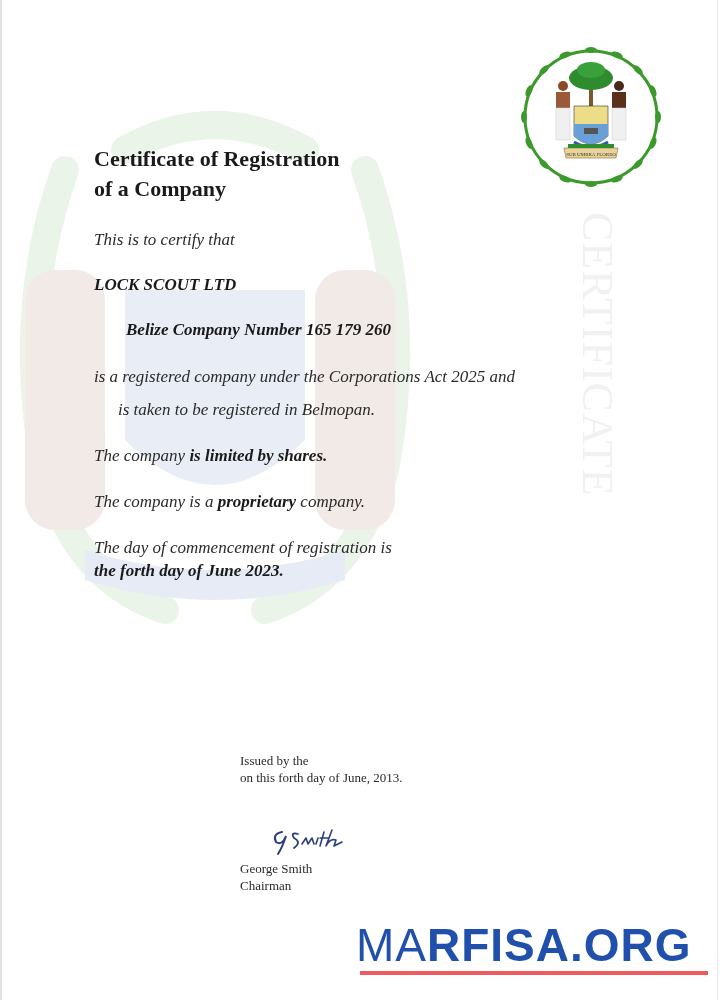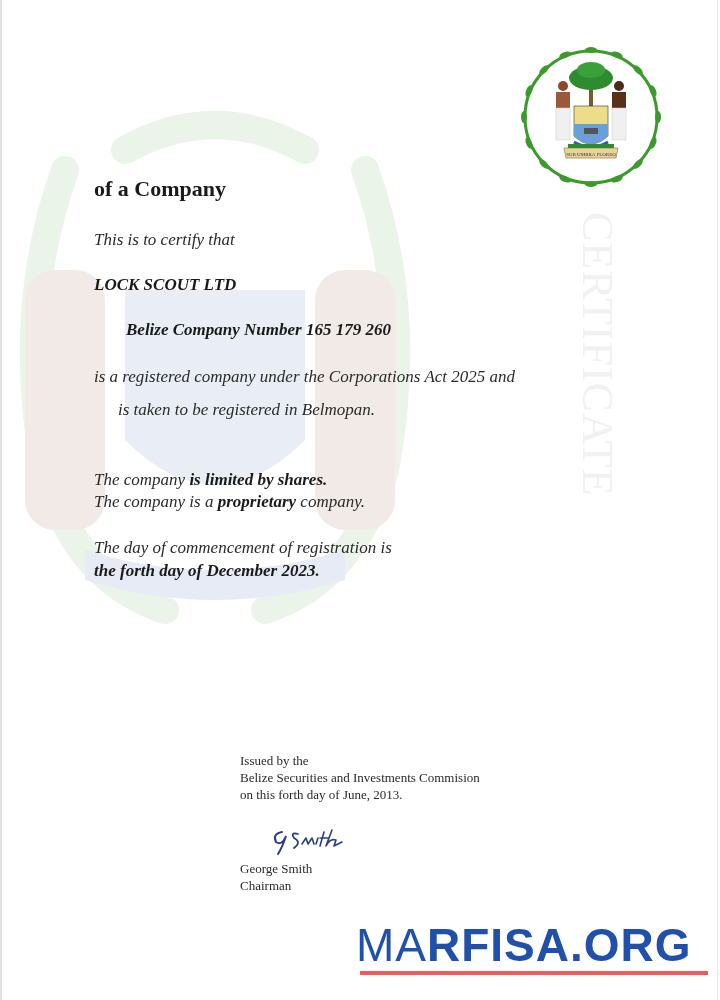--- a/index.html
+++ b/index.html
@@ -101,37 +101,36 @@
   <path d="M56 80 L90 80 L90 92 Q73 108 56 92 Z" fill="#6aa0d8"></path>
   <rect x="66" y="84" width="14" height="6" fill="#555"></rect>
   <path d="M56 98 Q73 108 90 98" fill="none" stroke="#2a5cb0" stroke-width="3"></path>
 
   <path d="M46 104 L100 104 L98 114 L48 114 Z" fill="#e8d49a" stroke="#8a6a2a" stroke-width="0.6"></path>
   <text x="73" y="112" text-anchor="middle" font-size="5" fill="#333" font-family="Liberation Serif, serif">SUB UMBRA FLOREO</text>
   <rect x="50" y="100" width="46" height="4" fill="#2e8b2e"></rect>
 </svg>
 
 <h1 class="title">
-  <br>
+  <span>Certificate of Registration</span><br>
   <span>of a Company</span>
 </h1>
 
 <p class="line" style="top:229px;">This is to certify that</p>
 <p class="line bold" style="top:274px;">LOCK SCOUT LTD</p>
 <p class="line bold" style="top:319px;margin-left:32px;">Belize Company Number 165 179 260</p>
 <p class="line" style="top:366px;">is a registered company under the Corporations Act 2025 and</p>
 <p class="line" style="top:399px;margin-left:24px;">is taken to be registered in Belmopan.</p>
-<p class="line" style="top:469px;text-align:right;"><span>The company </span><span class="bold">is limited by shares.</span></p>
+<p class="line" style="top:445px;text-align:right;"><span>The company </span><span class="bold">is limited by shares.</span></p>
 <p class="line" style="top:491px;"><span>The company is a </span><span class="bold">proprietary</span><span> company.</span></p>
 <p class="line" style="top:537px;">The day of commencement of registration is</p>
-<p class="line bold" style="top:560px;">the forth day of December 2023.</p>
+<p class="line bold" style="top:560px;">the forth day of June 2023.</p>
 
 <div class="issued">
   <div>Issued by the</div>
-  <div>Belize Securities and Investments Commision</div>
   <div>on this forth day of June, 2013.</div>
 </div>
 
 <svg class="signature" viewBox="0 0 90 36">
   <path d="M14 10 Q4 12 8 20 Q14 24 18 14 Q14 26 10 32" fill="none" stroke="#2b3f7a" stroke-width="2" stroke-linecap="round"></path>
   <path d="M30 12 Q22 10 26 16 Q34 20 26 26" fill="none" stroke="#2b3f7a" stroke-width="1.8" stroke-linecap="round"></path>
   <path d="M34 22 L38 16 L40 22 L44 16 L46 22 M50 16 L48 22 M56 10 L52 24 M52 16 L60 16 M64 8 L58 24 Q62 16 68 18 L66 24 L74 20" fill="none" stroke="#2b3f7a" stroke-width="1.6" stroke-linecap="round" stroke-linejoin="round"></path>
 </svg>
 
 <div class="signer">

